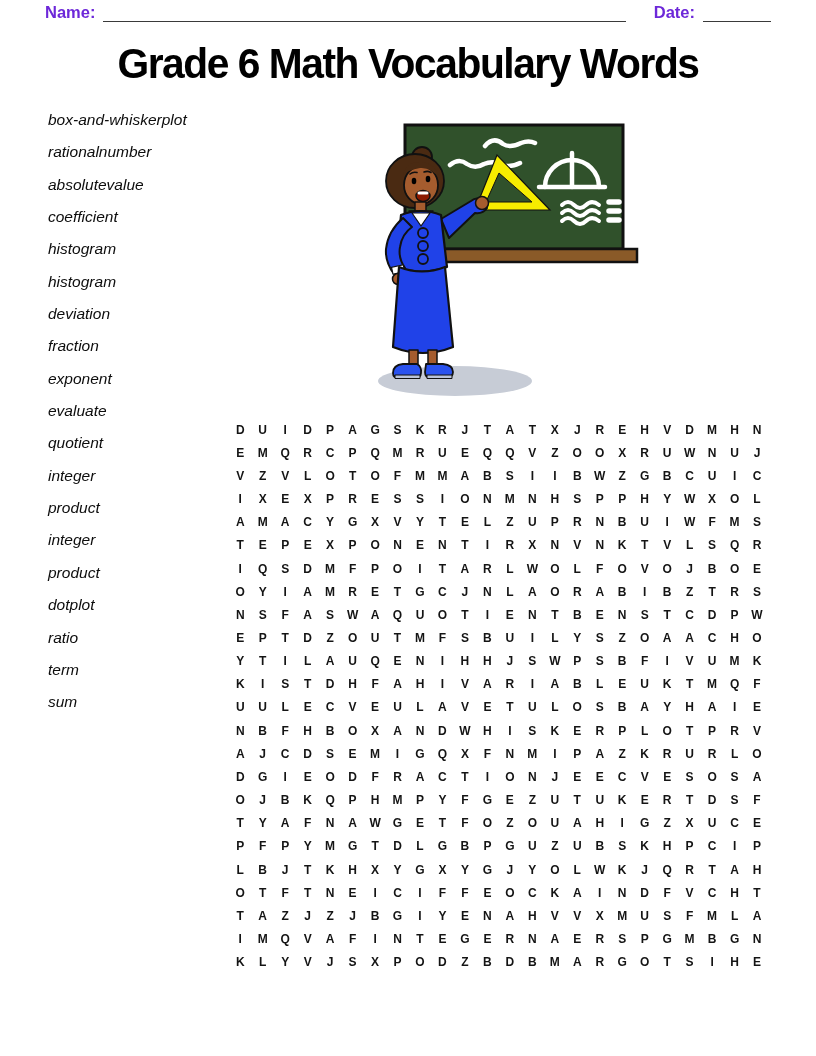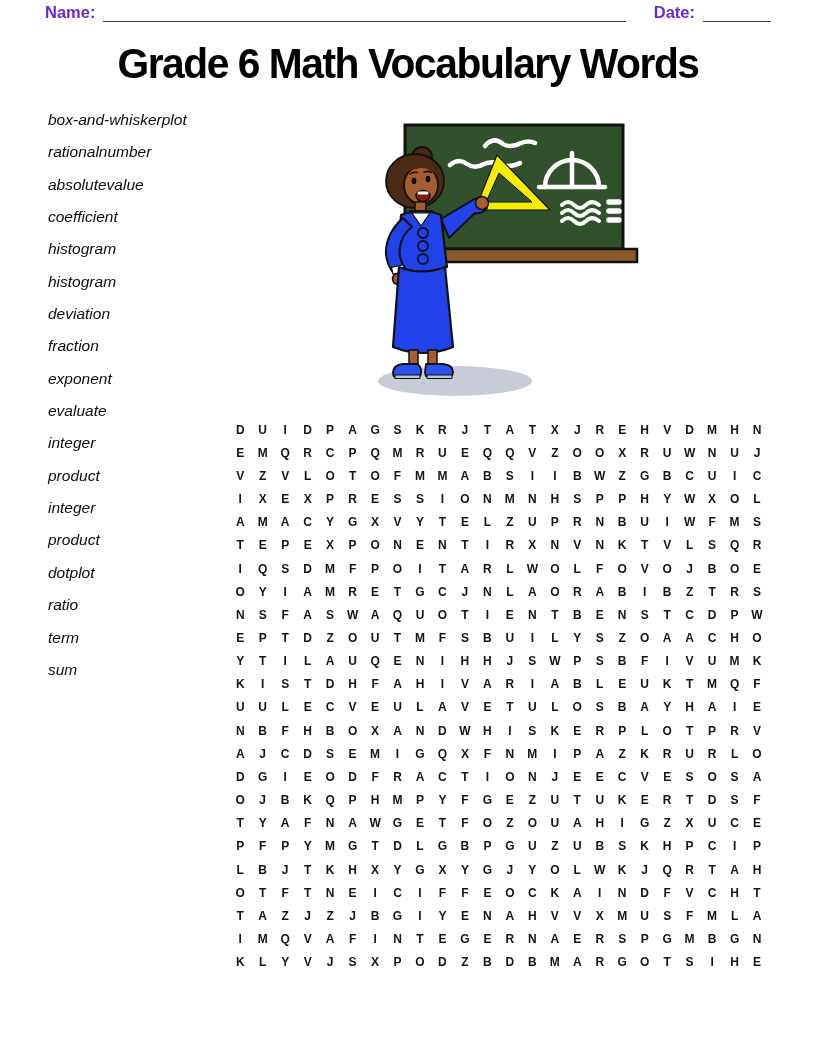--- a/index.html
+++ b/index.html
@@ -104,20 +104,21 @@
       <div class="word">box-and-whiskerplot</div>
       <div class="word">rationalnumber</div>
       <div class="word">absolutevalue</div>
       <div class="word">coefficient</div>
       <div class="word">histogram</div>
       <div class="word">histogram</div>
       <div class="word">deviation</div>
       <div class="word">fraction</div>
       <div class="word">exponent</div>
       <div class="word">evaluate</div>
+      <div class="word">quotient</div>
       <div class="word">integer</div>
       <div class="word">product</div>
       <div class="word">integer</div>
       <div class="word">product</div>
       <div class="word">dotplot</div>
       <div class="word">ratio</div>
       <div class="word">term</div>
       <div class="word">sum</div>
     </div>
 

